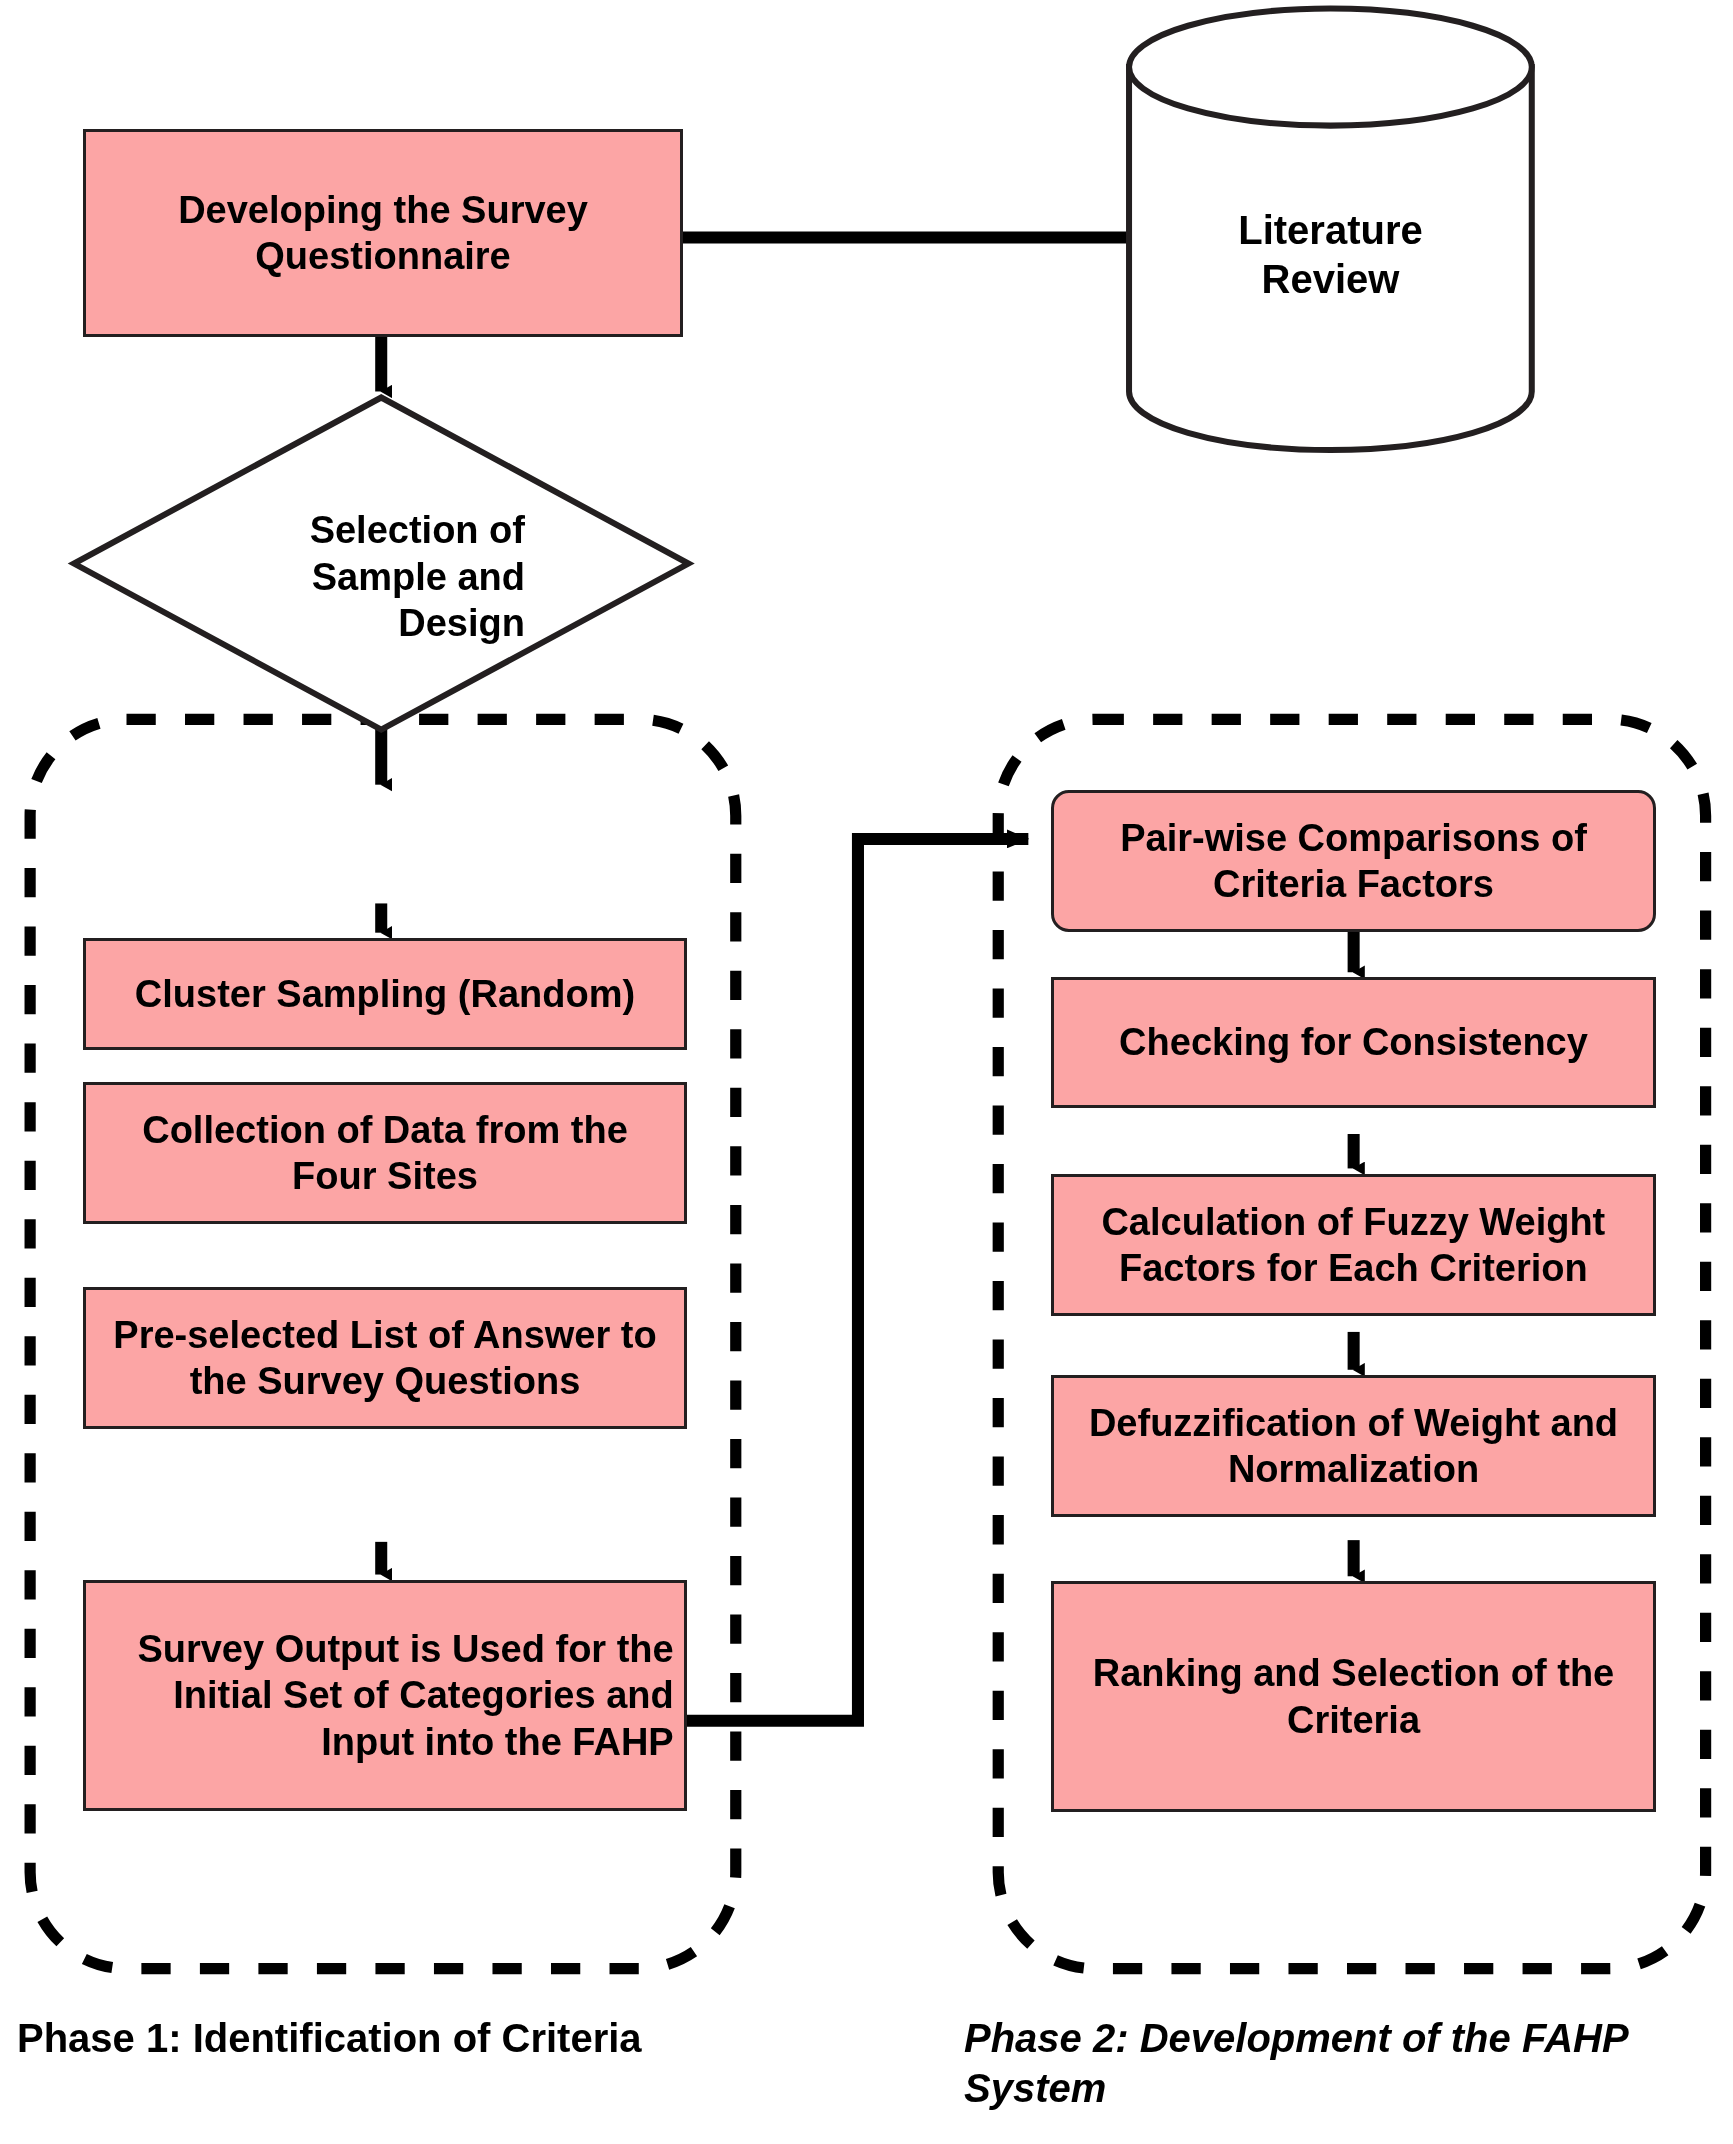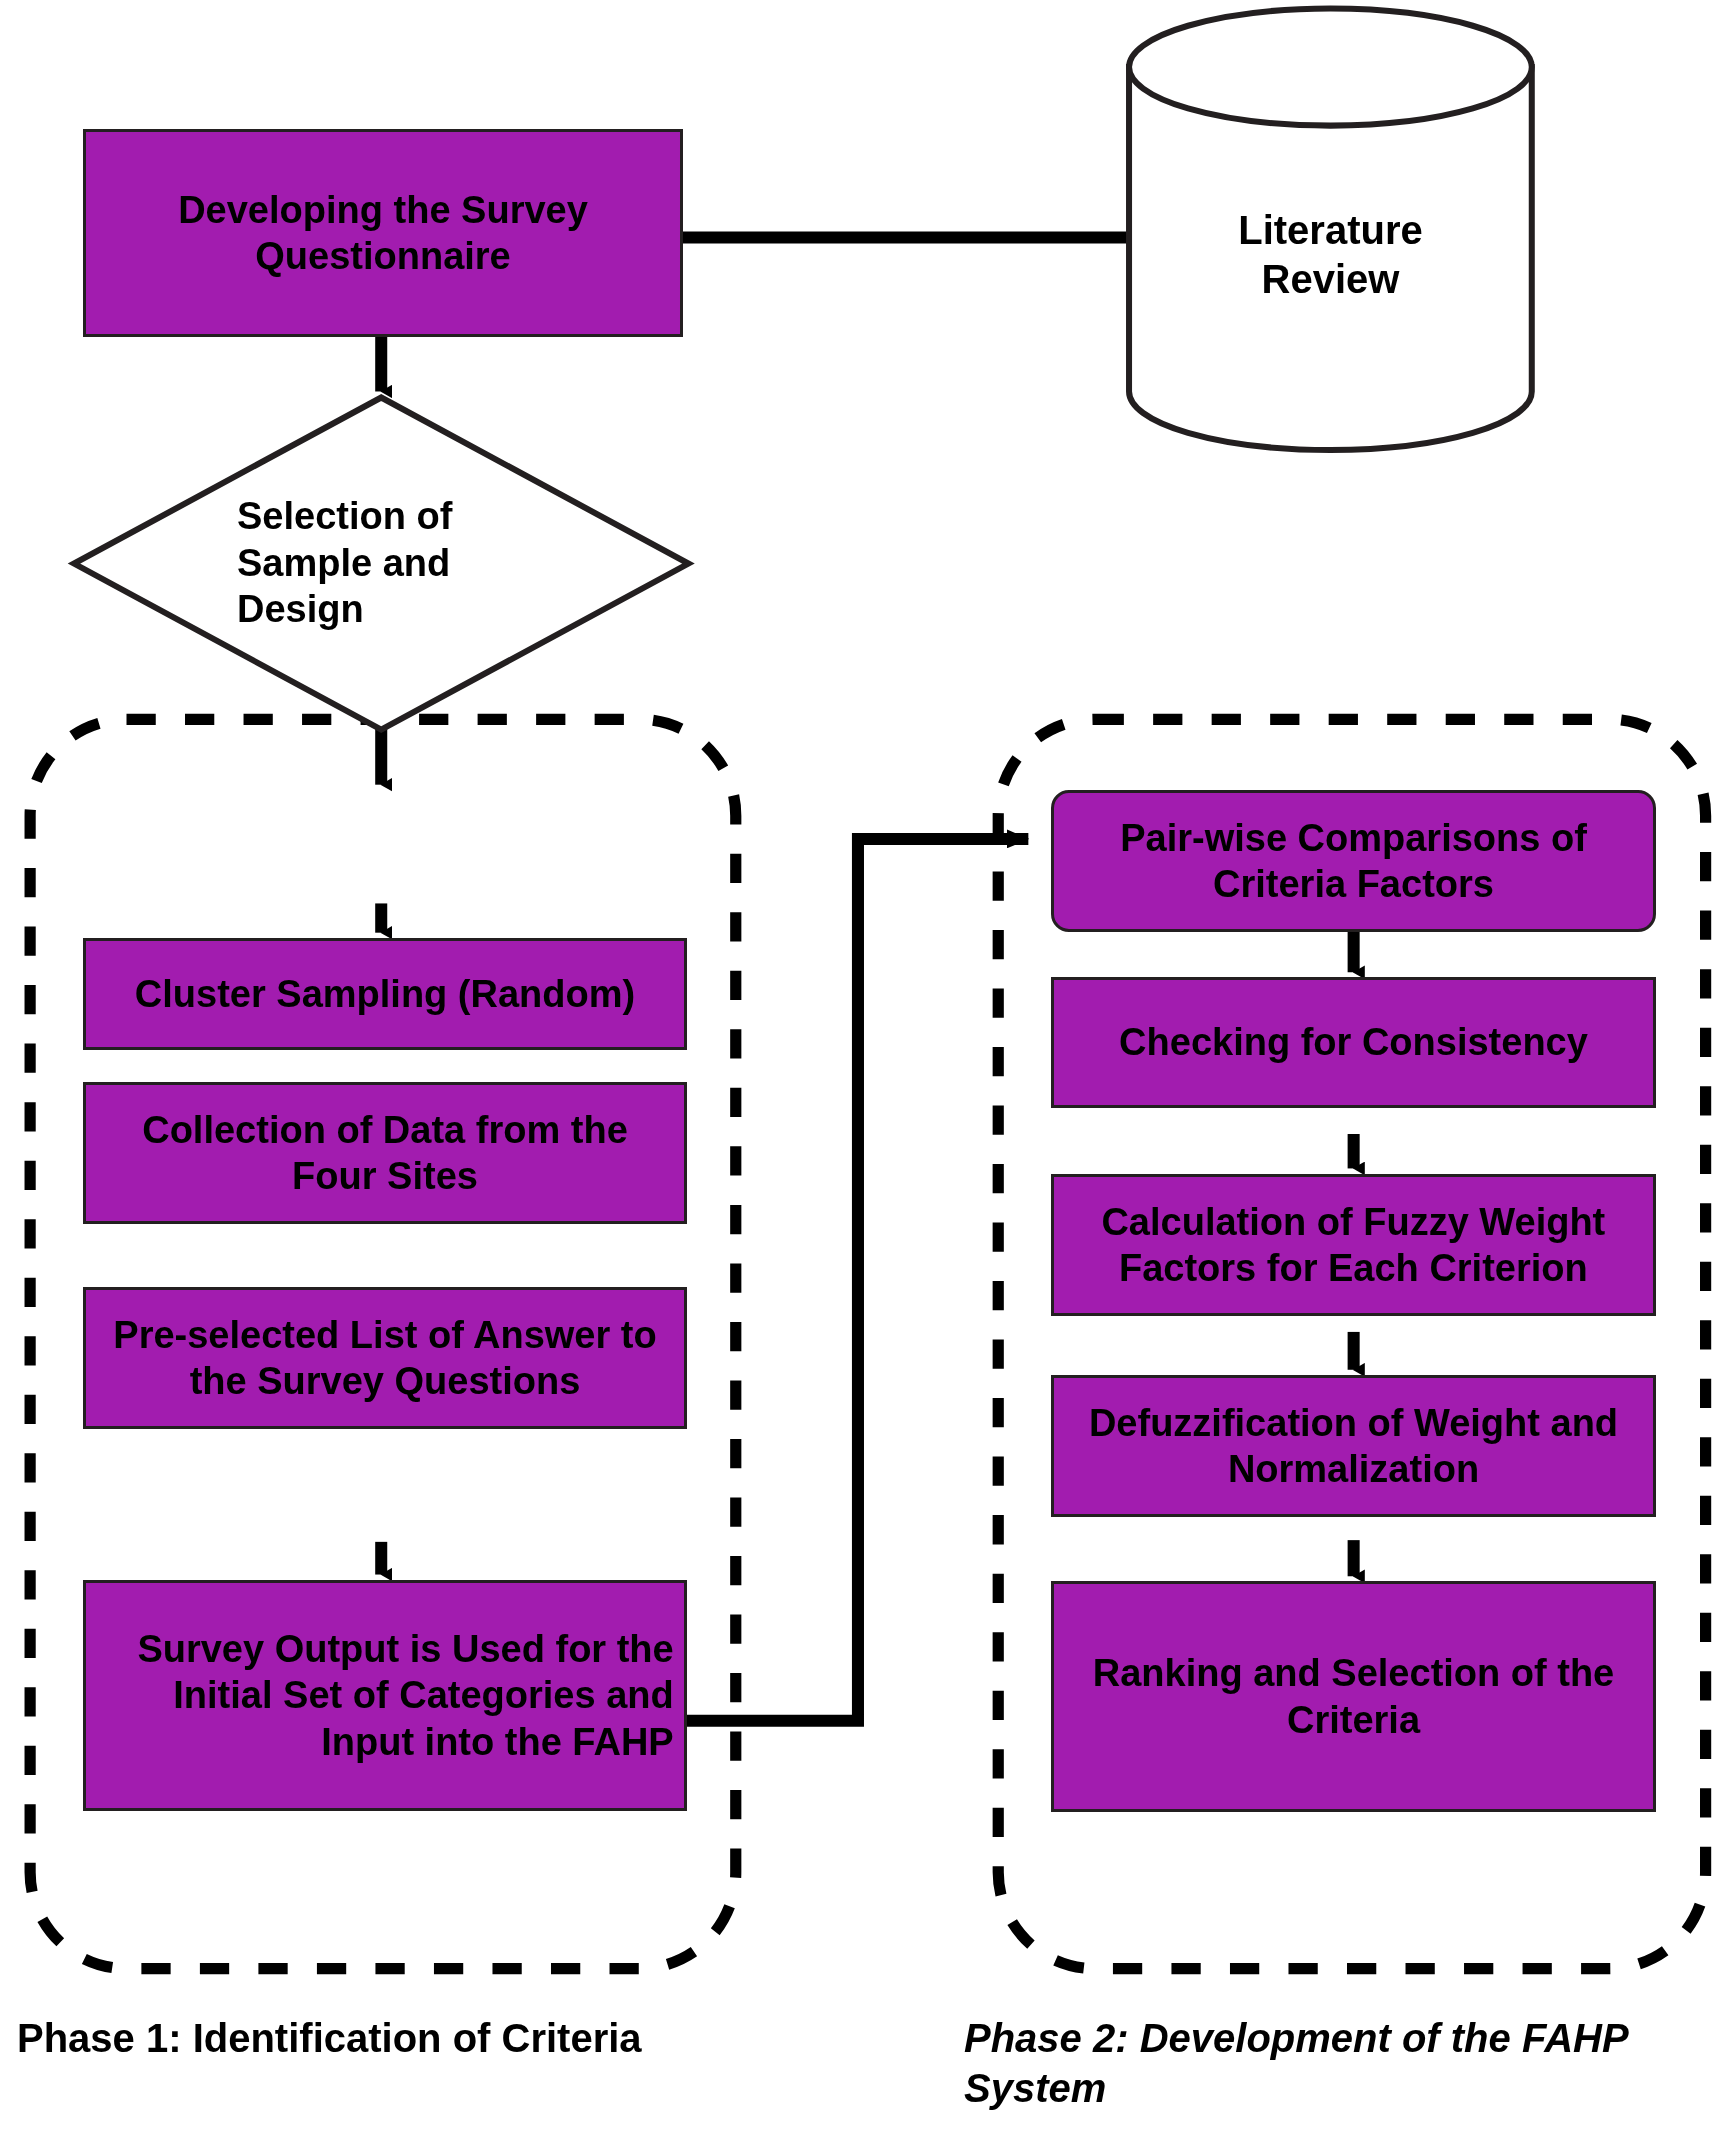--- a/index.html
+++ b/index.html
@@ -27,41 +27,41 @@
     display:flex;
     align-items:center;
     justify-content:center;
     text-align:center;
     font-weight:bold;
     line-height:1.22;
     color:#000;
   }
   .procbox{
     border:3.4px solid #231f20;
-    background:#a21caf;
+    background:#fca5a5;
     padding:3.4px 10.3px;
   }
   .label-txt{display:block;width:100%;}
   .phase-label{
     position:absolute;
     font-weight:bold;
     line-height:1.25;
     color:#000;
   }
   .diamond-wrap{
     position:absolute;
   }
   .diamond-text{
     position:absolute;
-    left:0;top:0;
+    left:0;top:14px;
     width:100%;height:100%;
     display:flex;
     align-items:center;
     justify-content:center;
-    text-align:left;
+    text-align:right;
     font-weight:bold;
     line-height:1.22;
   }
   .cyl-wrap{position:absolute;}
   .cyl-text{
     position:absolute;
     left:0;top:0;width:100%;height:100%;
     display:flex;align-items:center;justify-content:center;
     text-align:center;font-weight:bold;line-height:1.22;
   }

